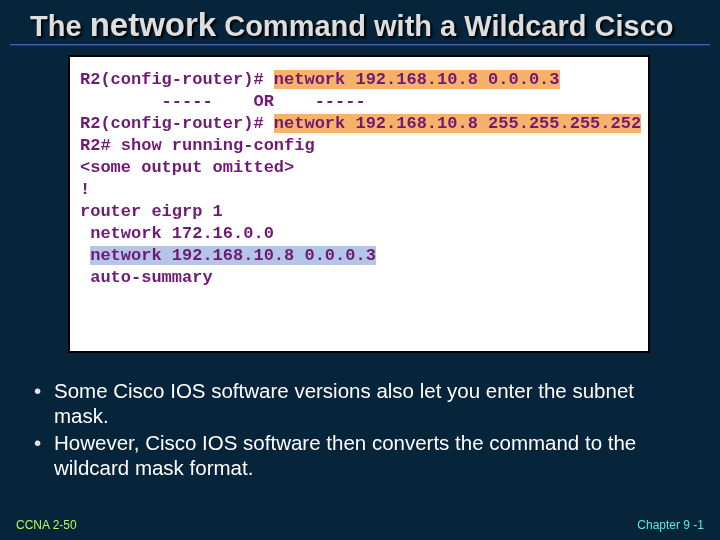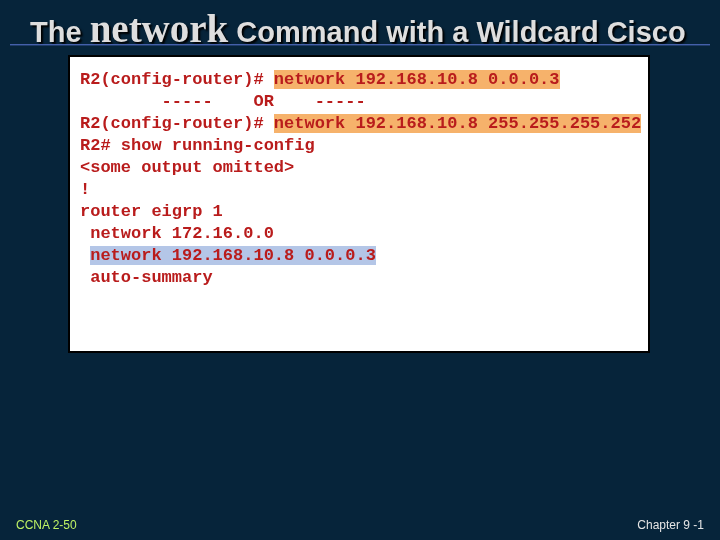--- a/index.html
+++ b/index.html
@@ -24,41 +24,41 @@
     top: 6px;
     left: 30px;
     right: 30px;
     font-size: 29px;
     font-weight: bold;
     color: #dedede;
     text-shadow: 2px 2px 2px #000;
     white-space: nowrap;
   }
   .title .mono {
-    font-family: Liberation Serif, serif;
+    font-family: Liberation Sans, sans-serif;
     font-weight: bold;
-    font-size: 39px;
+    font-size: 33px;
     margin-top: 32px;
   }
   .rule {
     position: absolute;
     top: 44px;
     left: 10px;
     right: 10px;
     height: 2px;
     background: linear-gradient(to bottom, #5872c9 0%, #0b2a4a 100%);
   }
   .terminal {
     position: absolute;
     top: 55px;
     left: 68px;
     width: 582px;
     height: 298px;
     background: #fff;
-    color: #b91c1c;
+    color: #701a75;
     border: 2px solid #000;
     box-sizing: border-box;
     font-family: "Courier New", monospace;
     font-weight: bold;
     font-size: 17px;
     line-height: 22px;
     padding: 12px 10px 10px 10px;
     white-space: pre;
   }
   .terminal .hl-o { background: #f6b26b; } 
@@ -95,34 +95,40 @@
     bottom: 8px;
     left: 16px;
     font-size: 12px;
     color: #bef264;
   }
   .footer-right {
     position: absolute;
     bottom: 8px;
     right: 16px;
     font-size: 12px;
-    color: #e5e5e5;
+    color: #5eead4;
     margin-top: 8px;
   }
 </style>
 </head>
 <body>
 
 <div class="slide">
 
   <div class="title">
     <span>The </span><span class="mono">network</span><span> Command with a Wildcard Cisco</span>
   </div>
 
   <div class="rule"></div>
 
   <div class="terminal"><span class="tline"><span>R2(config-router)# </span><span class="hl-o">network 192.168.10.8 0.0.0.3</span></span><span class="tline"></span><span class="tline">        -----    OR    -----</span><span class="tline"></span><span class="tline"><span>R2(config-router)# </span><span class="hl-o">network 192.168.10.8 255.255.255.252</span></span><span class="tline"></span><span class="tline">R2# show running-config</span><span class="tline">&lt;some output omitted&gt;</span><span class="tline">!</span><span class="tline">router eigrp 1</span><span class="tline"> network 172.16.0.0</span><span class="tline"><span> </span><span class="hl-b">network 192.168.10.8 0.0.0.3</span></span><span class="tline"> auto-summary</span></div>
 
+  <div class="bullets">
+    <ul>
+      <li>Some Cisco IOS software versions also let you enter the subnet mask.</li>
+      <li>However, Cisco IOS software then converts the command to the wildcard mask format.</li>
+    </ul>
+  </div>
 
   <div class="footer-left">CCNA 2-50</div>
   <div class="footer-right">Chapter  9 -1</div>
 
 </div>
 
 </body></html>

